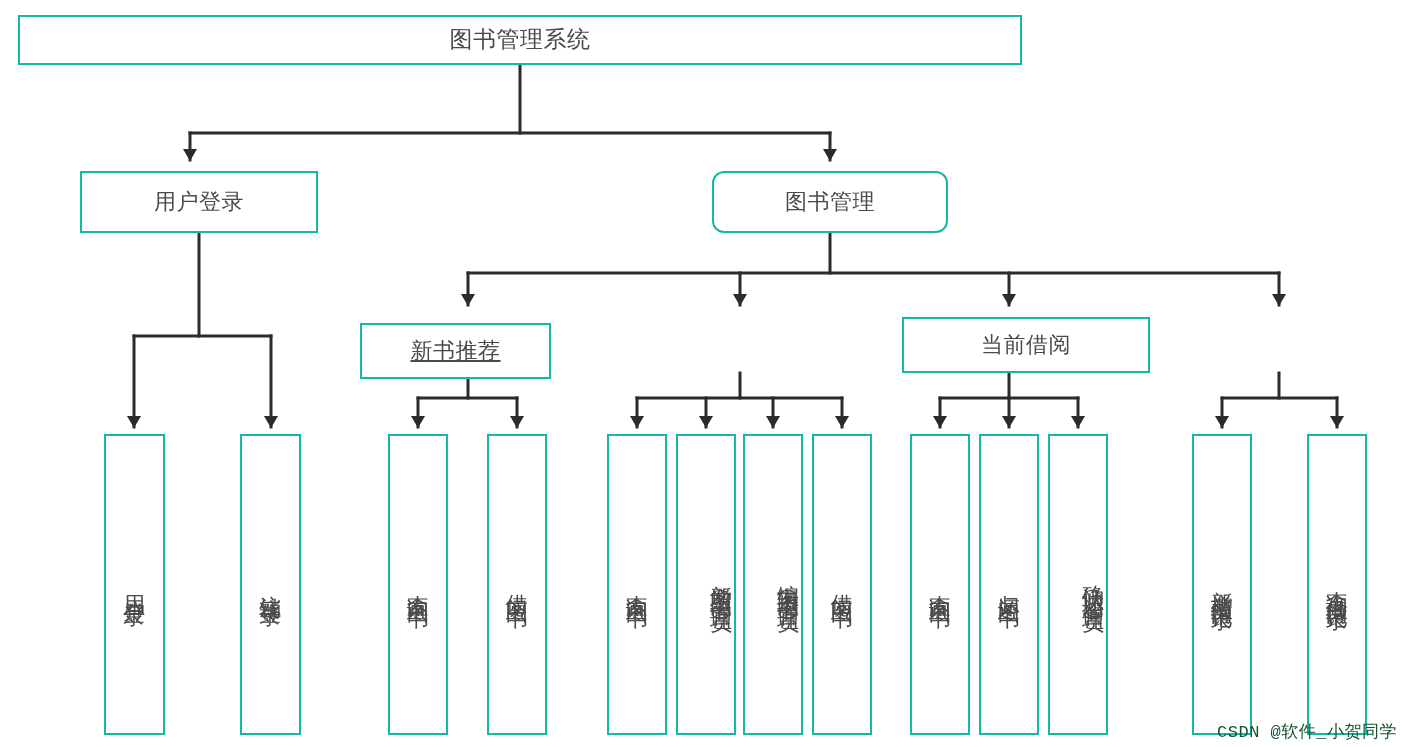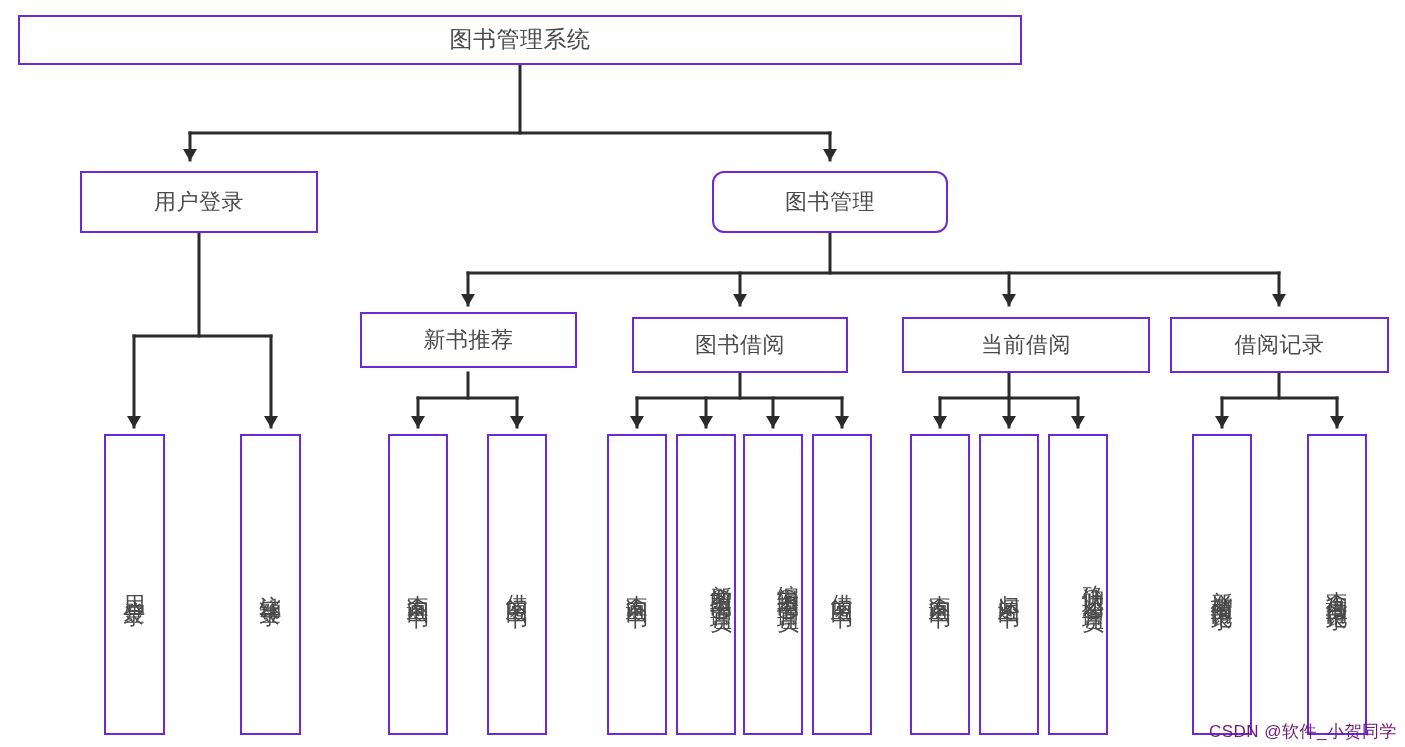--- a/index.html
+++ b/index.html
@@ -21,21 +21,21 @@
   #diagram-svg {
     position: absolute;
     left: 0;
     top: 0;
     width: 1405px;
     height: 747px;
   }
   .node {
     position: absolute;
     box-sizing: border-box;
-    border: 2px solid #6d28d9;
+    border: 2px solid #14b8a6;
     background: #ffffff;
     display: flex;
     align-items: center;
     justify-content: center;
     color: #4a4a4a;
     font-family: "DejaVu Sans", "Liberation Sans", sans-serif;
     z-index: 3;
   }
   .node-h {
     font-size: 22px;
@@ -59,22 +59,22 @@
     overflow: hidden;
   }
   .node-v.centered {
     align-items: center;
   }
   #watermark {
     position: absolute;
     right: 8px;
     bottom: 4px;
     font-size: 17px;
-    color: #701a75;
-    font-family: Liberation Sans, sans-serif;
+    color: #14532d;
+    font-family: Liberation Mono, monospace;
     letter-spacing: 0.5px;
     z-index: 9;
     white-space: nowrap;
     pointer-events: none;
   }
 </style>
 </head>
 <body>
 
 <div id="diagram-root">
@@ -128,27 +128,25 @@
       <path d="M 1337 398 L 1337 427" marker-end="url(#arrow)"></path>
     </g>
   </svg>
 
   <div class="node node-h node-root" style="left:18px; top:15px; width:1004px; height:50px;">图书管理系统</div>
 
   <div class="node node-h" style="left:80px; top:171px; width:238px; height:62px;">用户登录</div>
 
   <div class="node node-h" style="left:712px; top:171px; width:236px; height:62px;border-radius:12px;">图书管理</div>
 
-  <div class="node node-h" style="left:360px; top:312px; width:217px; height:56px;">新书推荐</div>
+  <div class="node node-h" style="left:360px; top:323px; width:191px; height:56px;text-decoration:underline;">新书推荐</div>
 
-  <div class="node node-h" style="left:632px; top:317px; width:216px; height:56px;">图书借阅</div>
 
   <div class="node node-h" style="left:902px; top:317px; width:248px; height:56px;">当前借阅</div>
 
-  <div class="node node-h" style="left:1170px; top:317px; width:219px; height:56px;">借阅记录</div>
 
   <div class="node node-v centered" style="left:104px; top:434px; width:61px; height:301px;">用户登录</div>
 
   <div class="node node-v centered" style="left:240px; top:434px; width:61px; height:301px;">注销登录</div>
 
   <div class="node node-v centered" style="left:388px; top:434px; width:60px; height:301px;">查询图书</div>
 
   <div class="node node-v centered" style="left:487px; top:434px; width:60px; height:301px;">借阅图书</div>
 
   <div class="node node-v centered" style="left:607px; top:434px; width:60px; height:301px;">查询图书</div>

